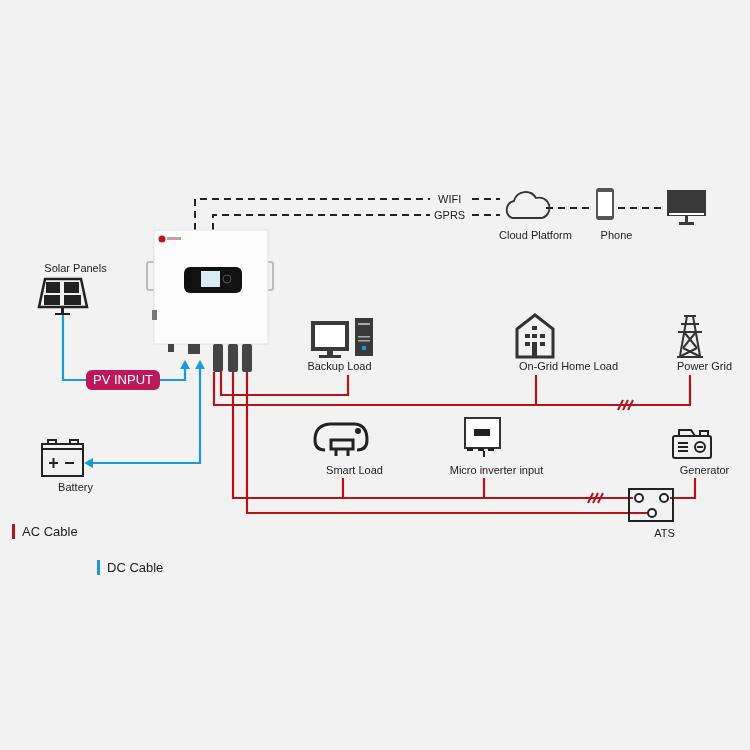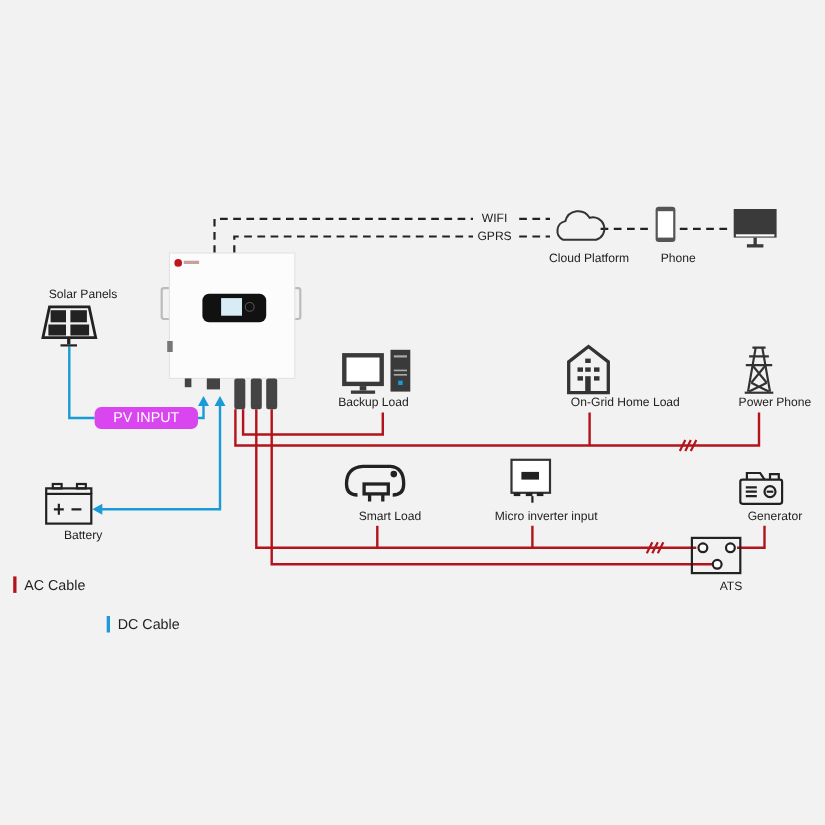--- a/index.html
+++ b/index.html
@@ -1,20 +1,20 @@
 <!DOCTYPE html>
 <html><head>
 <meta charset="utf-8">
 <style>
   html,body{margin:0;padding:0;}
   body{width:750px;height:750px;background:#f2f2f2;position:relative;overflow:hidden;font-family:"Liberation Sans",sans-serif;color:#222;}
   svg.wires{position:absolute;left:0;top:0;width:750px;height:750px;}
   .lbl{position:absolute;font-size:11px;color:#222;white-space:nowrap;}
   .lbl.c{transform:translateX(-50%);padding-left:25px;}
-  .pv{position:absolute;left:86px;top:370px;width:94px;height:20px;background:#d946ef;color:#fff;border-radius:6px;font-size:13px;line-height:20px;text-align:center;}
+  .pv{position:absolute;left:86px;top:370px;width:74px;height:20px;background:#be185d;color:#fff;border-radius:6px;font-size:13px;line-height:20px;text-align:center;}
   .legend{position:absolute;top:524px;font-size:13px;color:#222;text-align:center;}
   .legend .bar{display:inline-block;width:3px;height:15px;vertical-align:-3px;margin-right:7px;}
 </style>
 </head>
 <body>
 
 <svg class="wires" viewBox="0 0 750 750">
 
   <g stroke="#222" stroke-width="2" fill="none" stroke-dasharray="7,5">
     <path d="M195 230 V199 H430"></path>
@@ -170,21 +170,21 @@
 <div class="lbl" style="left:434px;top:209px;">GPRS</div>
 <div class="lbl c" style="left:523px;top:229px;">Cloud Platform</div>
 <div class="lbl c" style="left:604px;top:229px;">Phone</div>
 
 <div class="lbl c" style="left:63px;top:262px;text-align:right;">Solar Panels</div>
 <div class="pv">PV INPUT</div>
 <div class="lbl c" style="left:63px;top:481px;">Battery</div>
 
 <div class="lbl c" style="left:327px;top:360px;">Backup Load</div>
 <div class="lbl c" style="left:556px;top:360px;">On-Grid Home Load</div>
-<div class="lbl c" style="left:692px;top:360px;">Power Phone</div>
+<div class="lbl c" style="left:692px;top:360px;">Power Grid</div>
 <div class="lbl c" style="left:342px;top:464px;">Smart Load</div>
 <div class="lbl c" style="left:484px;top:464px;">Micro inverter input</div>
 <div class="lbl c" style="left:692px;top:464px;">Generator</div>
 <div class="lbl c" style="left:652px;top:527px;">ATS</div>
 
 <div class="legend" style="left:12px;">
   <span class="bar" style="background:#b3141b"></span><span>AC Cable</span>
 </div>
 <div class="legend" style="left:97px;margin-top:36px;">
   <span class="bar" style="background:#1a9ad6"></span><span>DC Cable</span>

